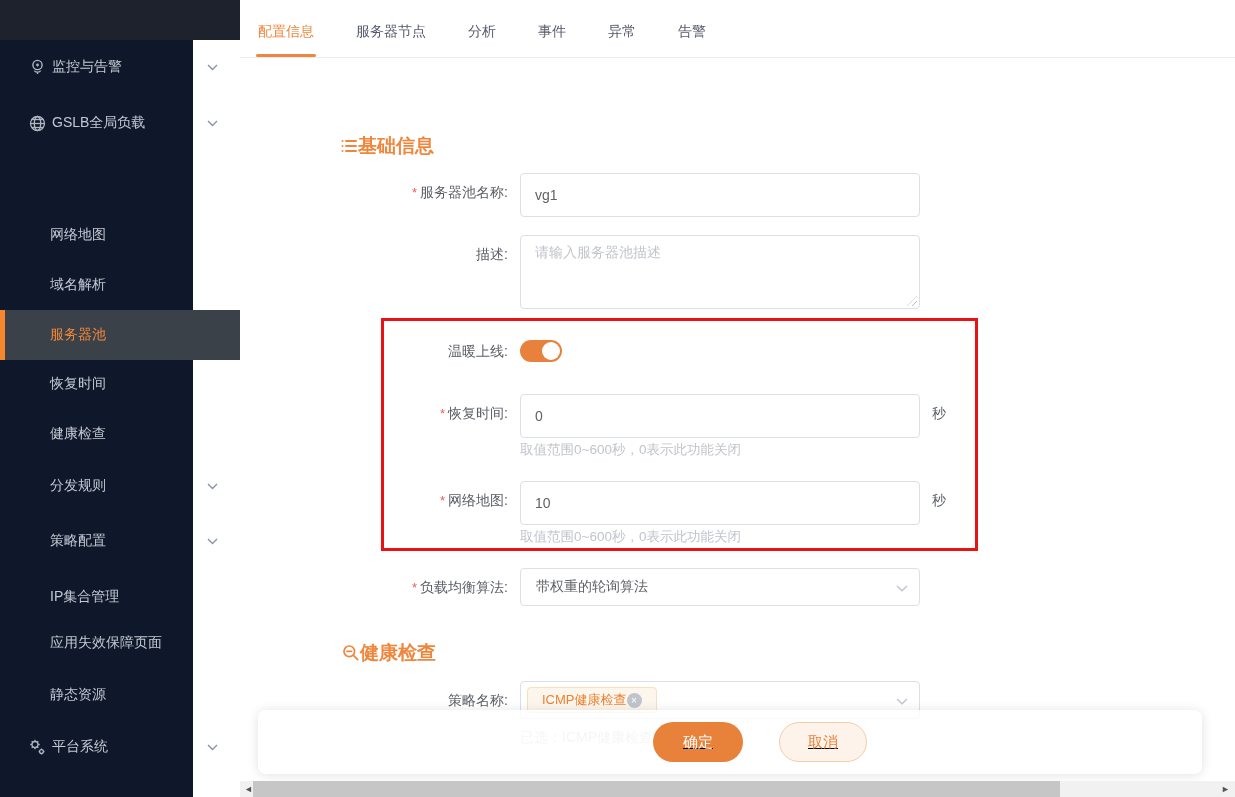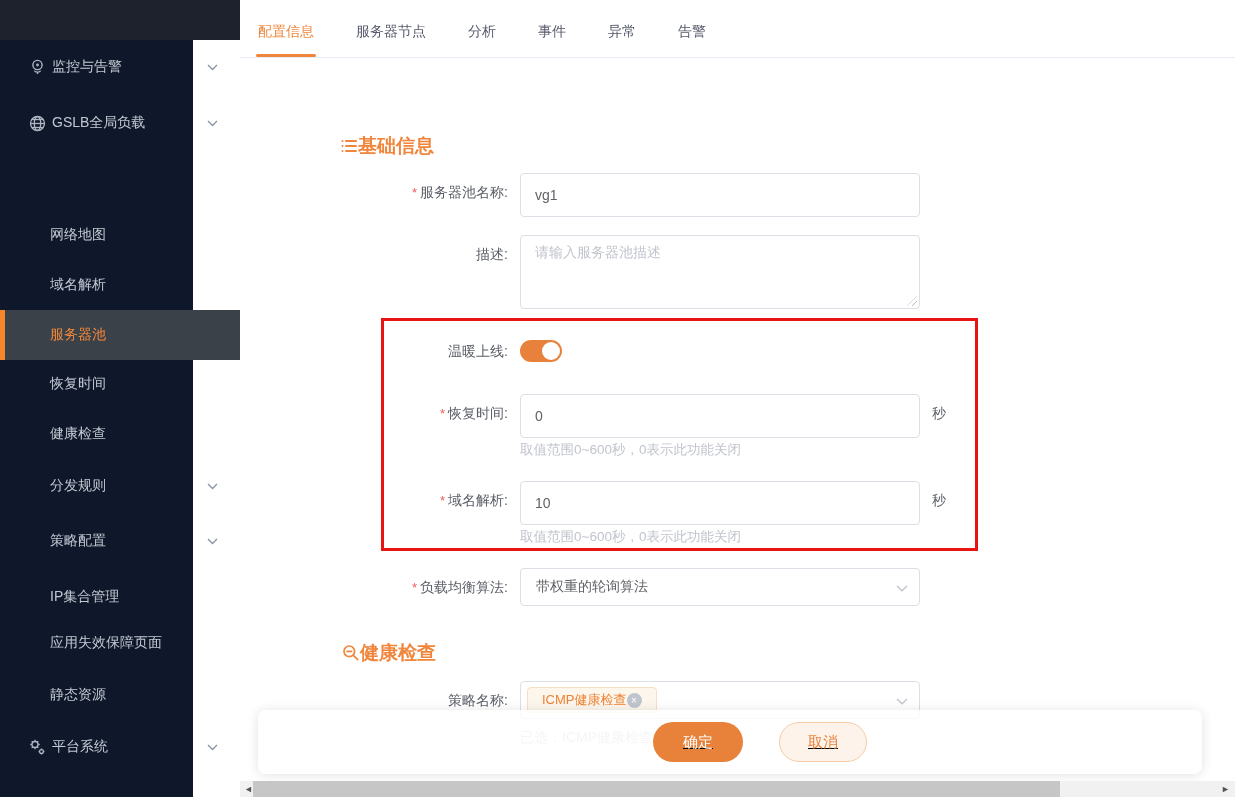--- a/index.html
+++ b/index.html
@@ -242,21 +242,21 @@
       </div>
       <div class="fctrl">
         <input class="tinput" value="0" style="">
       </div>
       <span class="unit">秒</span>
     </div>
     <div class="hint" style="top:441px;">取值范围0~600秒，0表示此功能关闭</div>
 
     <div class="frow" style="top:481px;">
       <div class="flabel" style="line-height:38px;">
-        <span class="req">*</span><span>域名解析:</span>
+        <span class="req">*</span><span>网络地图:</span>
       </div>
       <div class="fctrl">
         <input class="tinput" value="10" style="">
       </div>
       <span class="unit">秒</span>
     </div>
     <div class="hint" style="top:528px;">取值范围0~600秒，0表示此功能关闭</div>
 
     <div class="frow" style="top:568px;">
       <div class="flabel" style="line-height:38px;">

